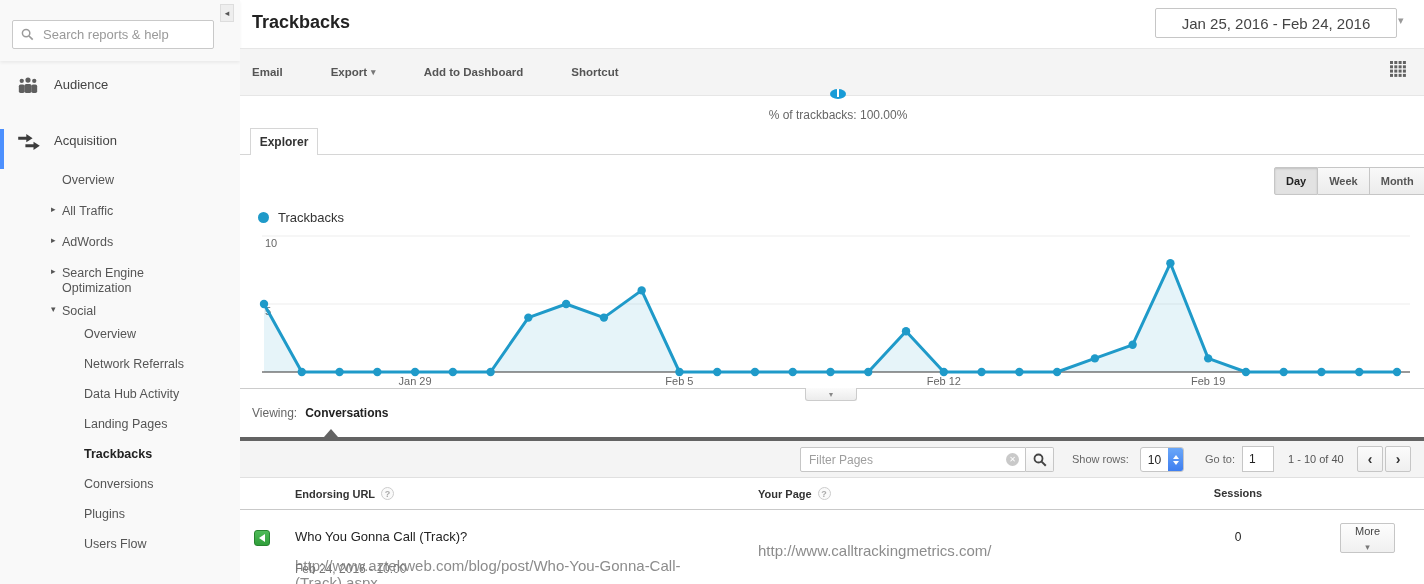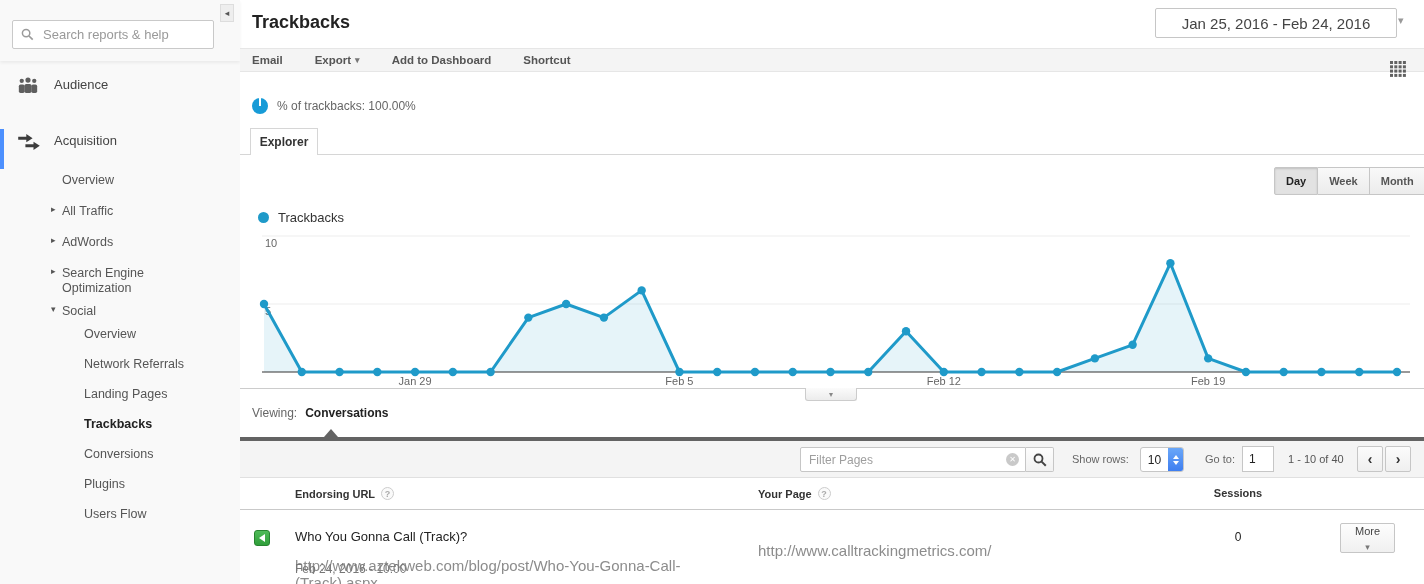--- a/index.html
+++ b/index.html
@@ -52,32 +52,32 @@
   }
   #date-picker {
     position:absolute; left:1155px; top:8px; width:242px; height:30px;
     background:#fff; border:1px solid #c6c6c6; border-radius:2px;
     display:flex; align-items:center; justify-content:center;
     font-size:15px; color:#444; cursor:pointer;
   }
   #date-caret { position:absolute; left:1398px; top:14px; color:#999; font-size:11px; cursor:pointer; }
   
   #action-bar {
-    position:absolute; left:240px; top:48px; width:1184px; height:24px;
+    position:absolute; left:240px; top:48px; width:1184px; height:48px;
     background:#f4f4f4; border-top:1px solid #e6e6e6; border-bottom:1px solid #e6e6e6;
-    display:flex; align-items:center; padding-left:12px; gap:32px;
+    display:flex; align-items:center; padding-left:12px; gap:48px;
     font-size:11.5px; font-weight:bold; color:#555;
   }
   .action-item { cursor:pointer; display:flex; align-items:center; gap:4px; }
   .caret { font-size:9px; color:#777; }
   #grid-icon { position:absolute; right:18px; top:12px; cursor:pointer; }
   
   #info-row {
     position:absolute; left:240px; top:89px; width:1184px; height:33px;
-    display:flex; align-items:center; padding-left:12px; gap:9px; color:#666; font-size:12px;
+    display:flex; align-items:center; padding-left:12px; gap:9px; color:#666; font-size:12px;flex-direction:column;
   }
   #pie-icon {
     width:16px; height:16px; border-radius:50%; background:#179bd7; position:relative;
   }
   #pie-icon span { position:absolute; left:7px; top:0; width:2px; height:8px; background:#fff; }
   
   #tab-strip-line { position:absolute; left:240px; top:154px; width:1184px; height:1px; background:#d6d6d6; }
   #explorer-tab {
     position:absolute; left:250px; top:128px; width:68px; height:27px;
     background:#fff; border:1px solid #d6d6d6; border-bottom:none;
@@ -258,20 +258,23 @@
       </div>
       <div class="nav-item level1">
         <span class="nav-arrow">▾</span>
         <span class="nav-label">Social</span>
       </div>
       <div class="nav-item level2">
         <span class="nav-label">Overview</span>
       </div>
       <div class="nav-item level2">
         <span class="nav-label">Network Referrals</span>
+      </div>
+      <div class="nav-item level2">
+        <span class="nav-label">Data Hub Activity</span>
       </div>
       <div class="nav-item level2">
         <span class="nav-label">Landing Pages</span>
       </div>
       <div class="nav-item level2 selected">
         <span class="nav-label">Trackbacks</span>
       </div>
       <div class="nav-item level2">
         <span class="nav-label">Conversions</span>
       </div>

